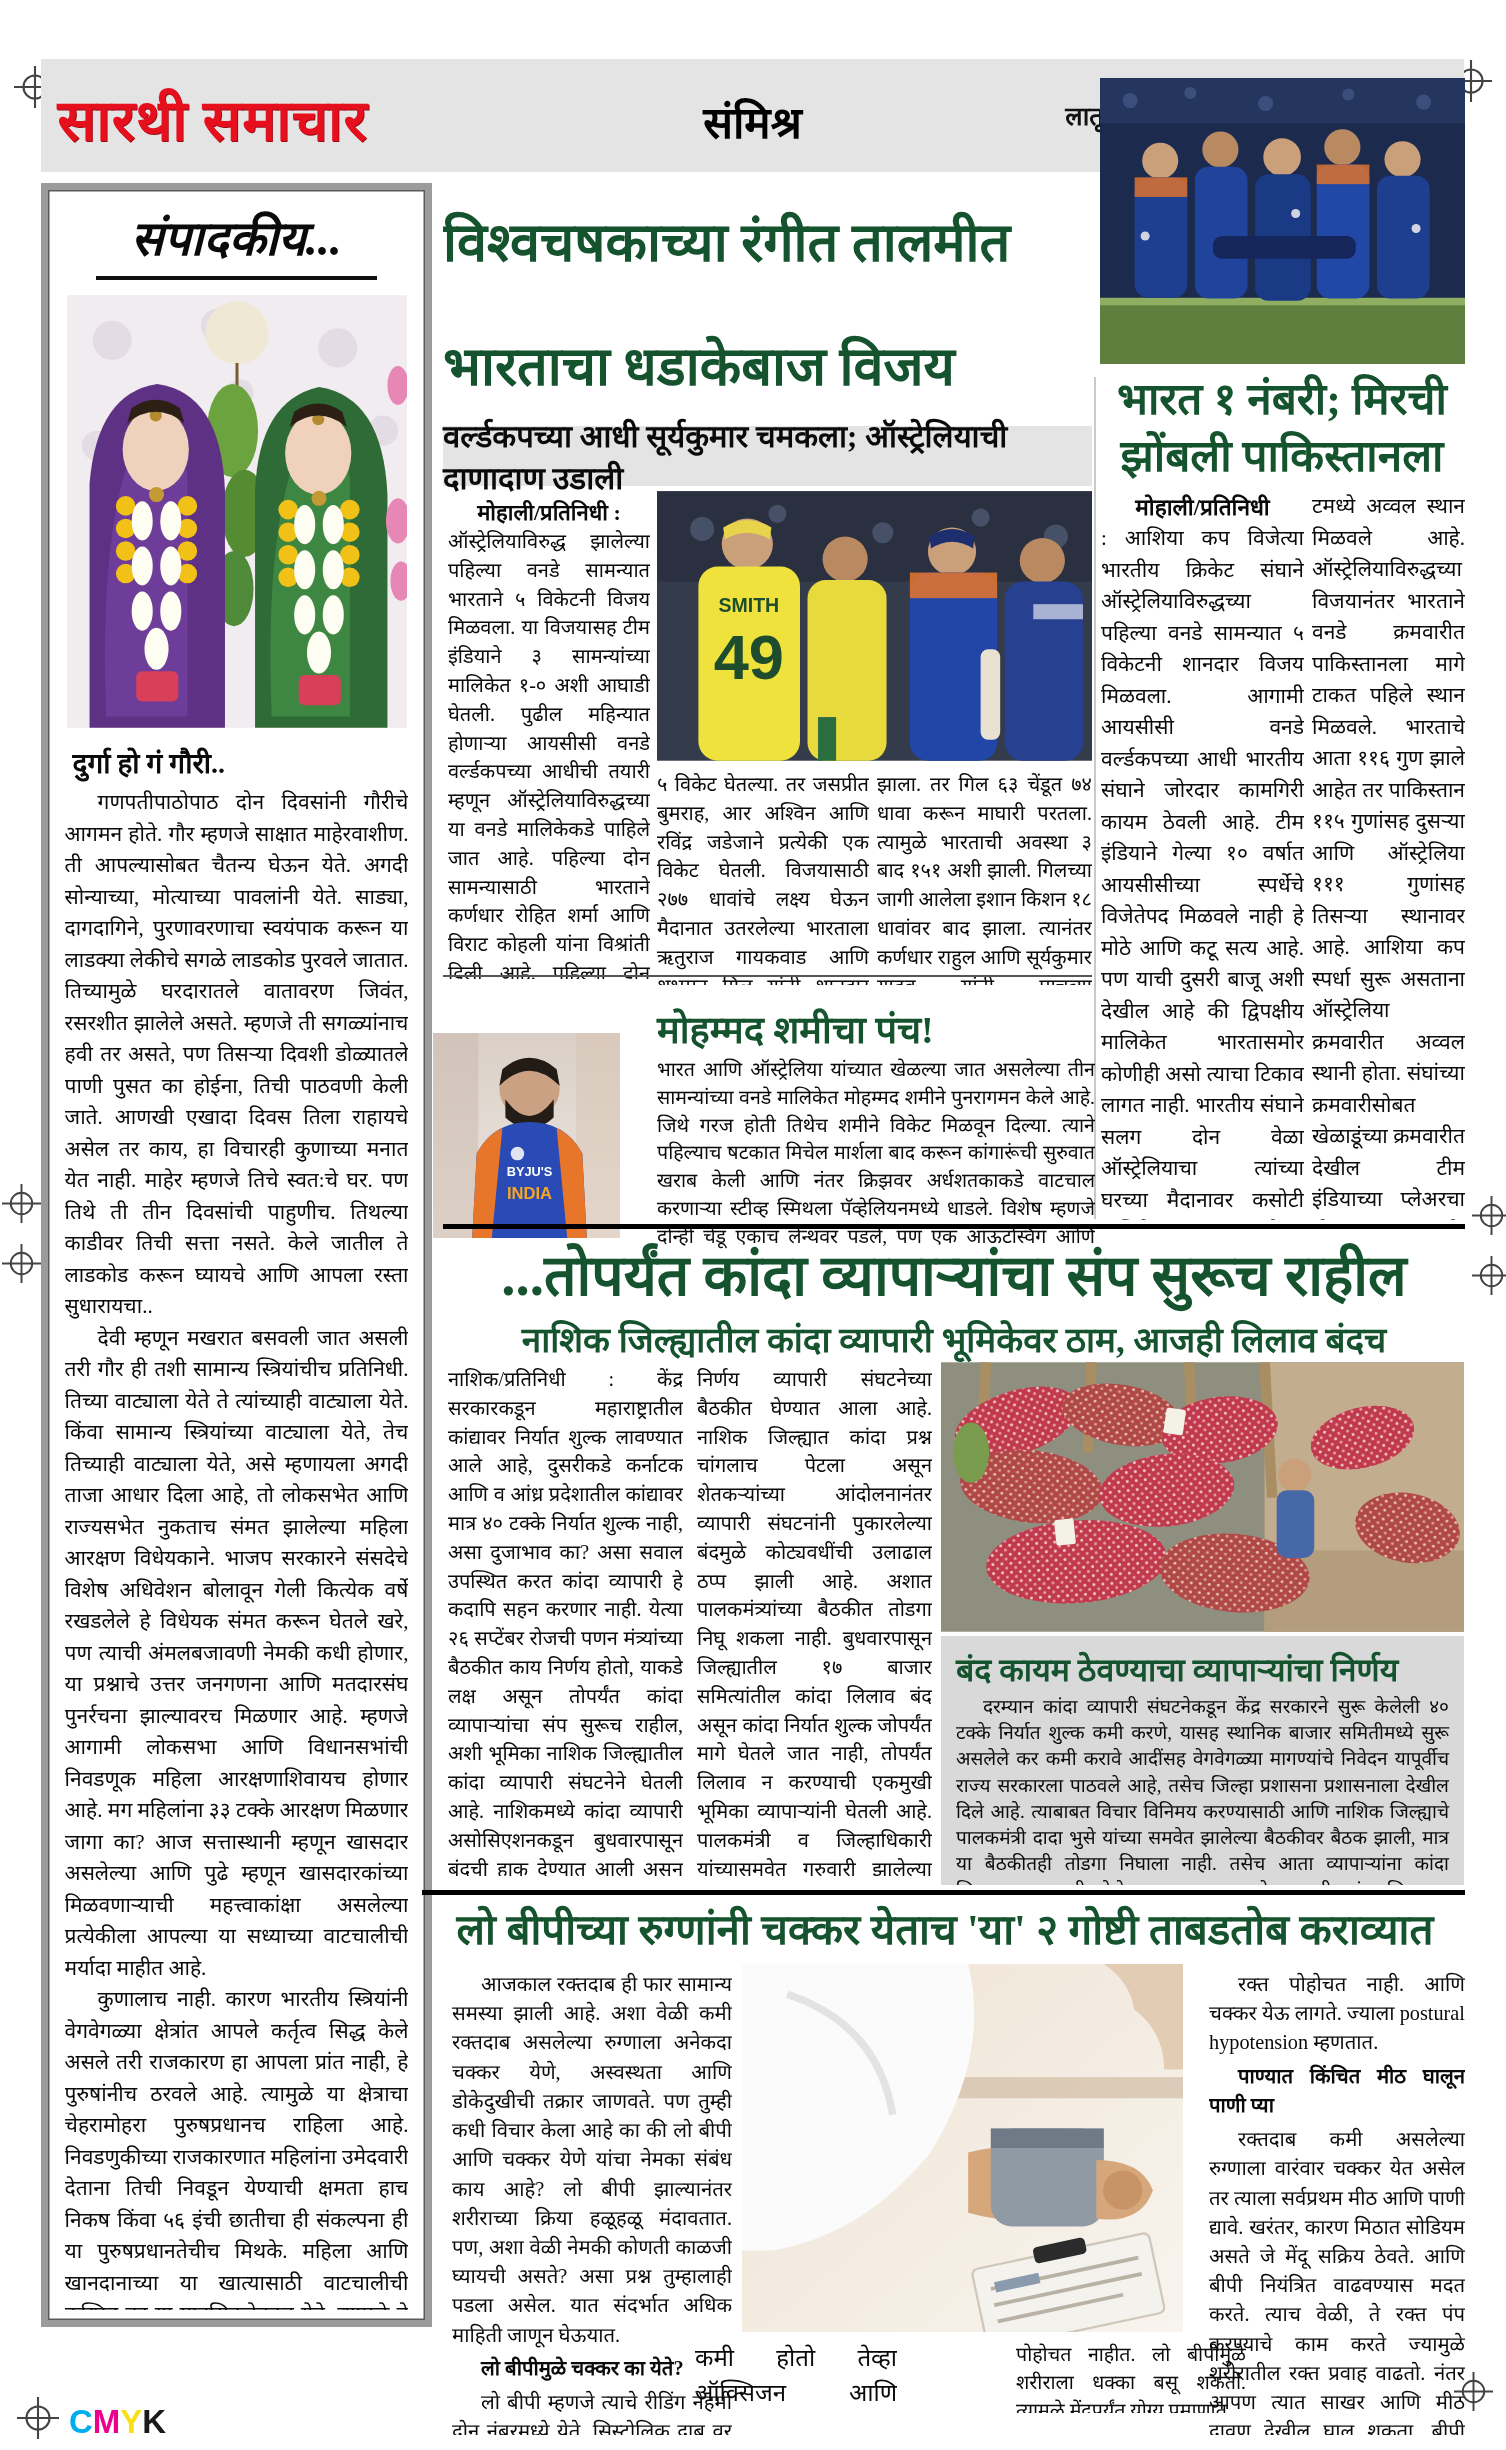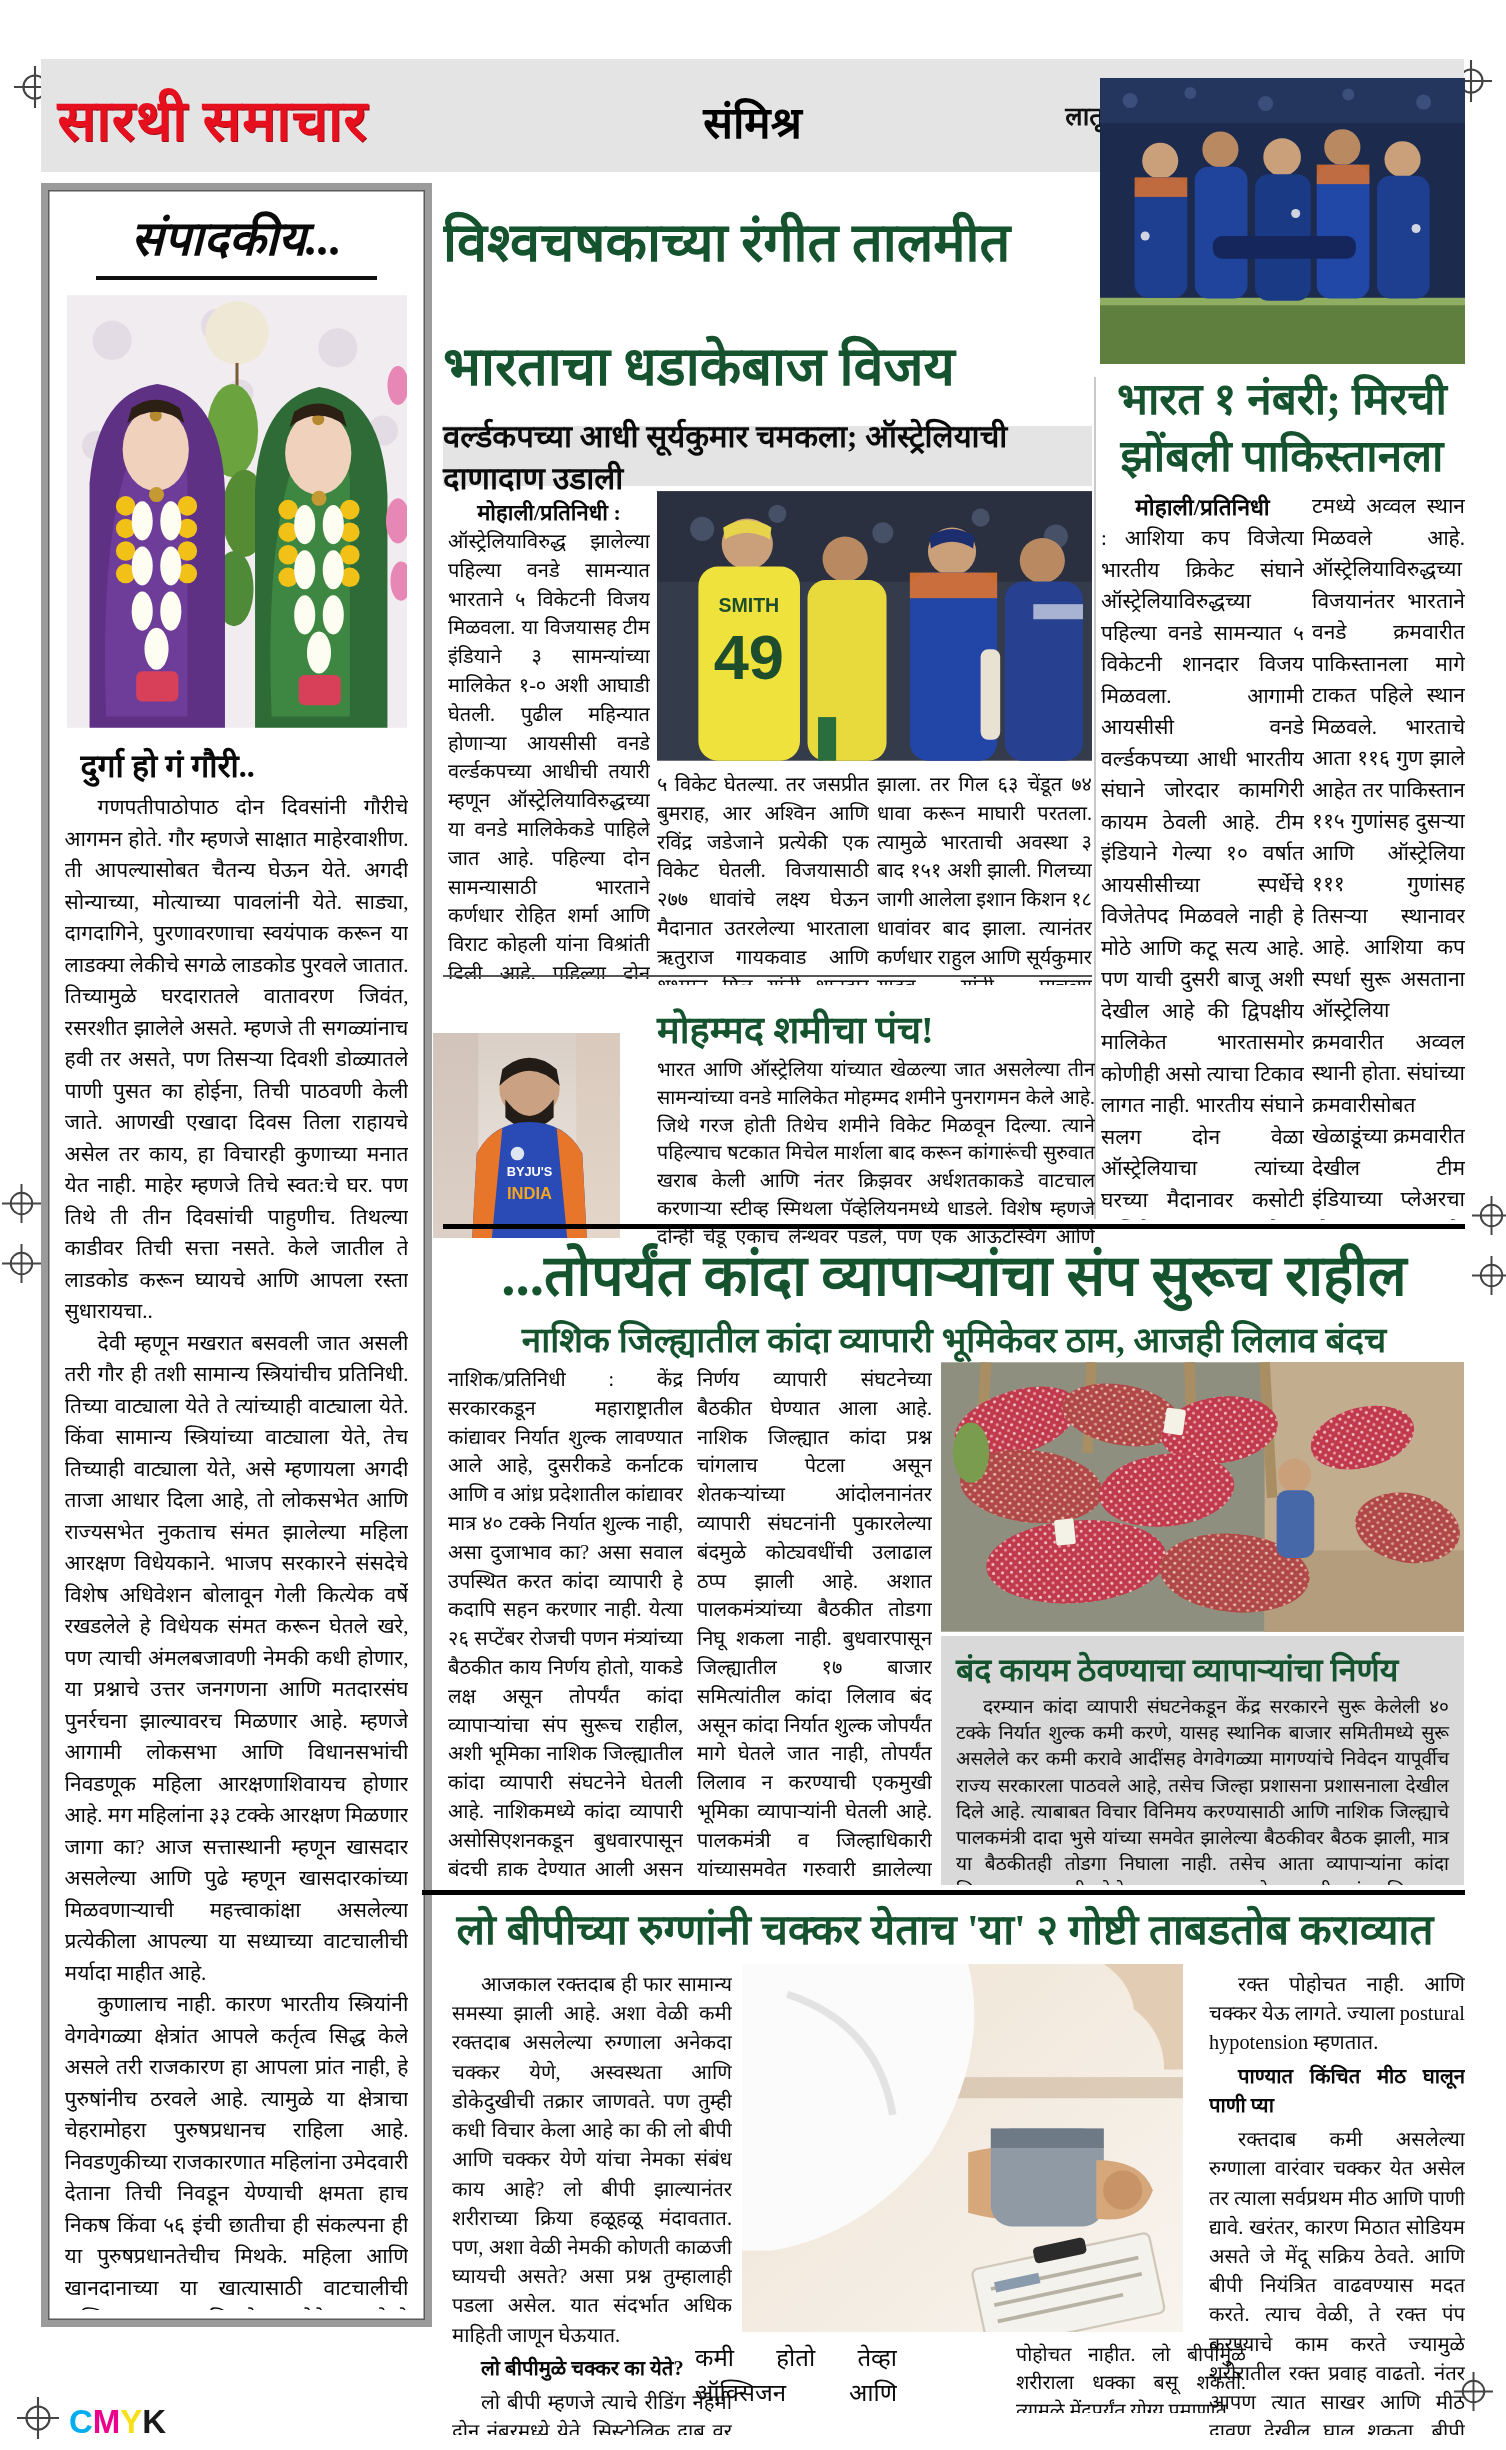--- a/index.html
+++ b/index.html
@@ -13,21 +13,21 @@
   .mast-date{font-weight:700;font-size:25.6px;color:#111;}
   .headline{font-weight:700;color:#14532d;}
   .subbar{background:#e4e4e4;display:flex;align-items:center;justify-content:flex-start;}
   .body-col{font-size:20.3px;line-height:1.44;text-align:justify;overflow:hidden;}
   .body-col p{margin:0 0 4.5px 0;text-indent:29px;}
   .byline{font-weight:700;text-align:center;font-size:22px;}
   .ed-box{border:7.5px solid #9b9b9b;box-shadow:inset 0 0 0 1.5px #5a5a5a;background:#fff;}
   .ed-inner{position:absolute;left:16.6px;top:10.5px;right:16.6px;bottom:10.5px;overflow:hidden;}
   .ed-title{font-weight:700;font-style:italic;font-size:48px;text-align:center;
             border-bottom:4.5px solid #111;width:82%;margin:3px auto 15px auto;padding-bottom:7.5px;}
-  .ed-head{font-weight:700;font-size:32px;margin:15px 0 6px 16px;}
+  .ed-head{font-weight:700;font-size:28px;margin:15px 0 6px 8px;}
   .ed-body{font-size:21px;line-height:1.5;text-align:justify;}
   .ed-body p{margin:0;text-indent:33px;}
   .rule{background:#000;}
   .vrule{background:#c9c9c9;}
   .gray-box{background:#d9d9d9;}
   .sec-head{font-weight:700;}
   .center{text-align:center;}
   .crosshair svg{display:block;}
   .cmyk{font-family:"Liberation Sans",sans-serif;font-weight:700;}
   .cmyk .c{color:#00adee}.cmyk .m{color:#ec008c}.cmyk .y{color:#f7e017}.cmyk .k{color:#1a1a1a}

